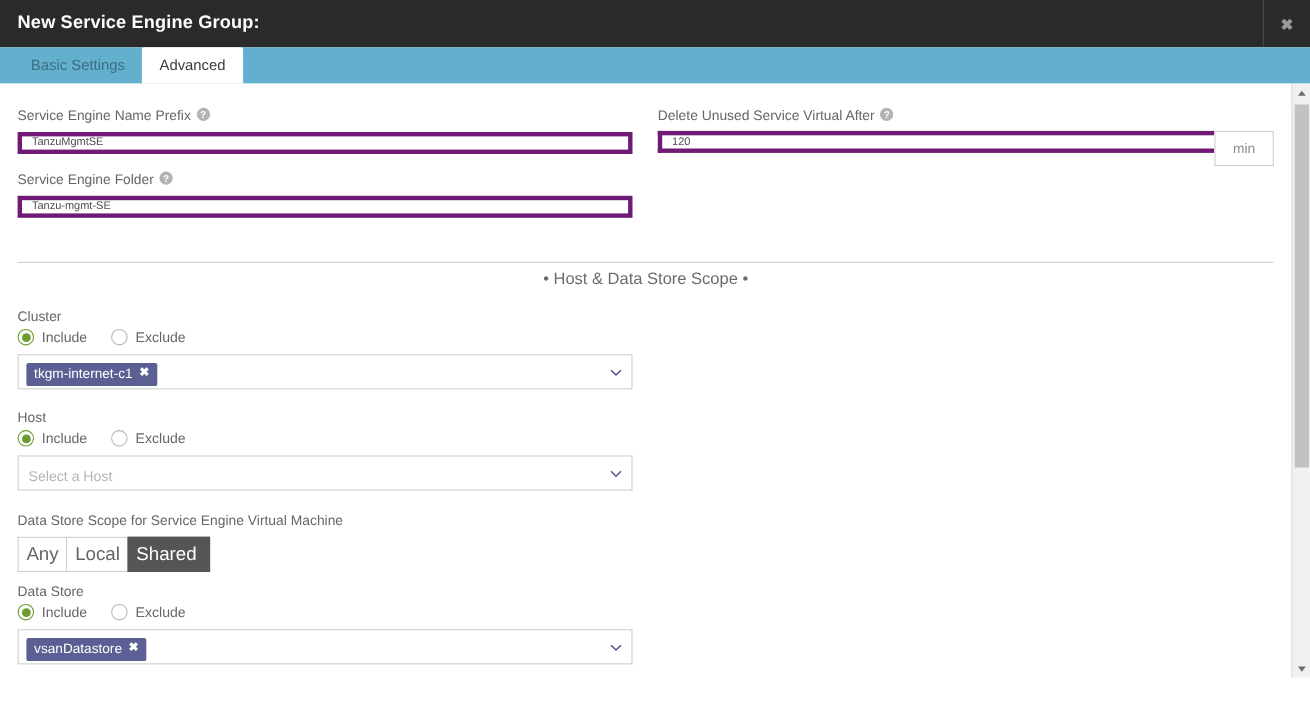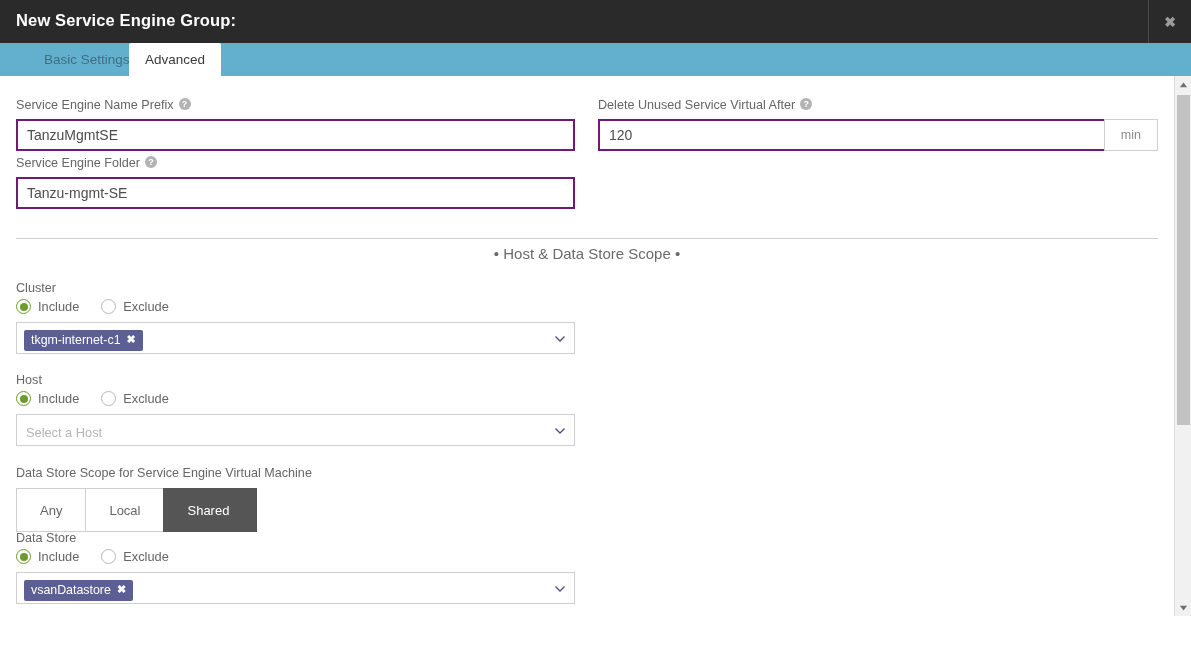--- a/index.html
+++ b/index.html
@@ -33,21 +33,21 @@
   
   .tabstrip {
     position:absolute; left:0; top:43px; width:1191px; height:33px;
     background:#62b0cd;
   }
   .tab {
     position:absolute; top:0; height:33px;
     display:flex; align-items:center; justify-content:center;
     font-size:13.5px; cursor:pointer; padding:0 16px;
   }
-  .tab.inactive { left:28px; color:#3f6f85;align-items:center; }
+  .tab.inactive { left:12px; color:#3f6f85;align-items:center; }
   .tab.active {
     left:129px; background:#ffffff; color:#3b3b3b;
     border-top-left-radius:2px; border-top-right-radius:2px;
   }
 
   
   .body {
     position:absolute; left:0; top:76px; width:1174px; height:531px;
     background:#ffffff; overflow:hidden;
   }
@@ -55,22 +55,22 @@
   .field-label {
     font-size:12.6px; color:#666666; display:flex; gap:5px;
     white-space:nowrap;
   }
   .help-icon {
     display:inline-block; width:12px; height:12px; border-radius:50%;
     background:#b3b3b3; color:#ffffff; font-size:9px; line-height:12px;
     text-align:center; font-weight:bold; position:relative; top:0px;
   }
   .txt-input {
-    width:100%; height:32px; border:2px solid #701a75; background:#ffffff;
-    padding:0 9px; font-size:14px; color:#4d4d4d;
+    width:100%; height:20px; border:4px solid #701a75; background:#ffffff;
+    padding:0 9px; font-size:10px; color:#4d4d4d;
     font-family:"Liberation Sans", sans-serif; border-radius:0; outline:none;
   }
   .txt-input::placeholder { color:#b0b0b0; }
 
   .col-left { position:absolute; left:16px; width:559px; }
   .col-right { position:absolute; left:598px; width:560px; }
 
   
   .input-group { display:flex; width:100%; }
   .input-group .txt-input { border-right:none; }
@@ -117,23 +117,23 @@
   .chip-x { font-size:11px; font-weight:bold; line-height:1; cursor:pointer; }
   .caret {
     position:absolute; right:9px; top:50%; transform:translateY(-50%);
     width:11px; height:11px;
   }
   .caret svg { display:block; }
 
   
   .btn-group { display:inline-flex; }
   .seg-btn {
-    height:44px; padding:0 23px; display:flex; align-items:center; justify-content:center;
+    height:32px; padding:0 7px; display:flex; align-items:center; justify-content:center;
     border:1px solid #cfcfcf; border-right:none; background:#ffffff;
-    font-size:13px; color:#666666; cursor:pointer;
+    font-size:17px; color:#666666; cursor:pointer;
     font-family:"Liberation Sans", sans-serif;
   }
   .seg-btn:last-child { border-right:5px solid #d946ef; }
   .seg-btn.selected { background:#555555; color:#ffffff; border-color:#555555; }
 
   
   .scrollbar {
     position:absolute; right:0; top:76px; width:17px; height:540px;
     background:#f1f1f1; border-left:1px solid #dcdcdc;
   }

